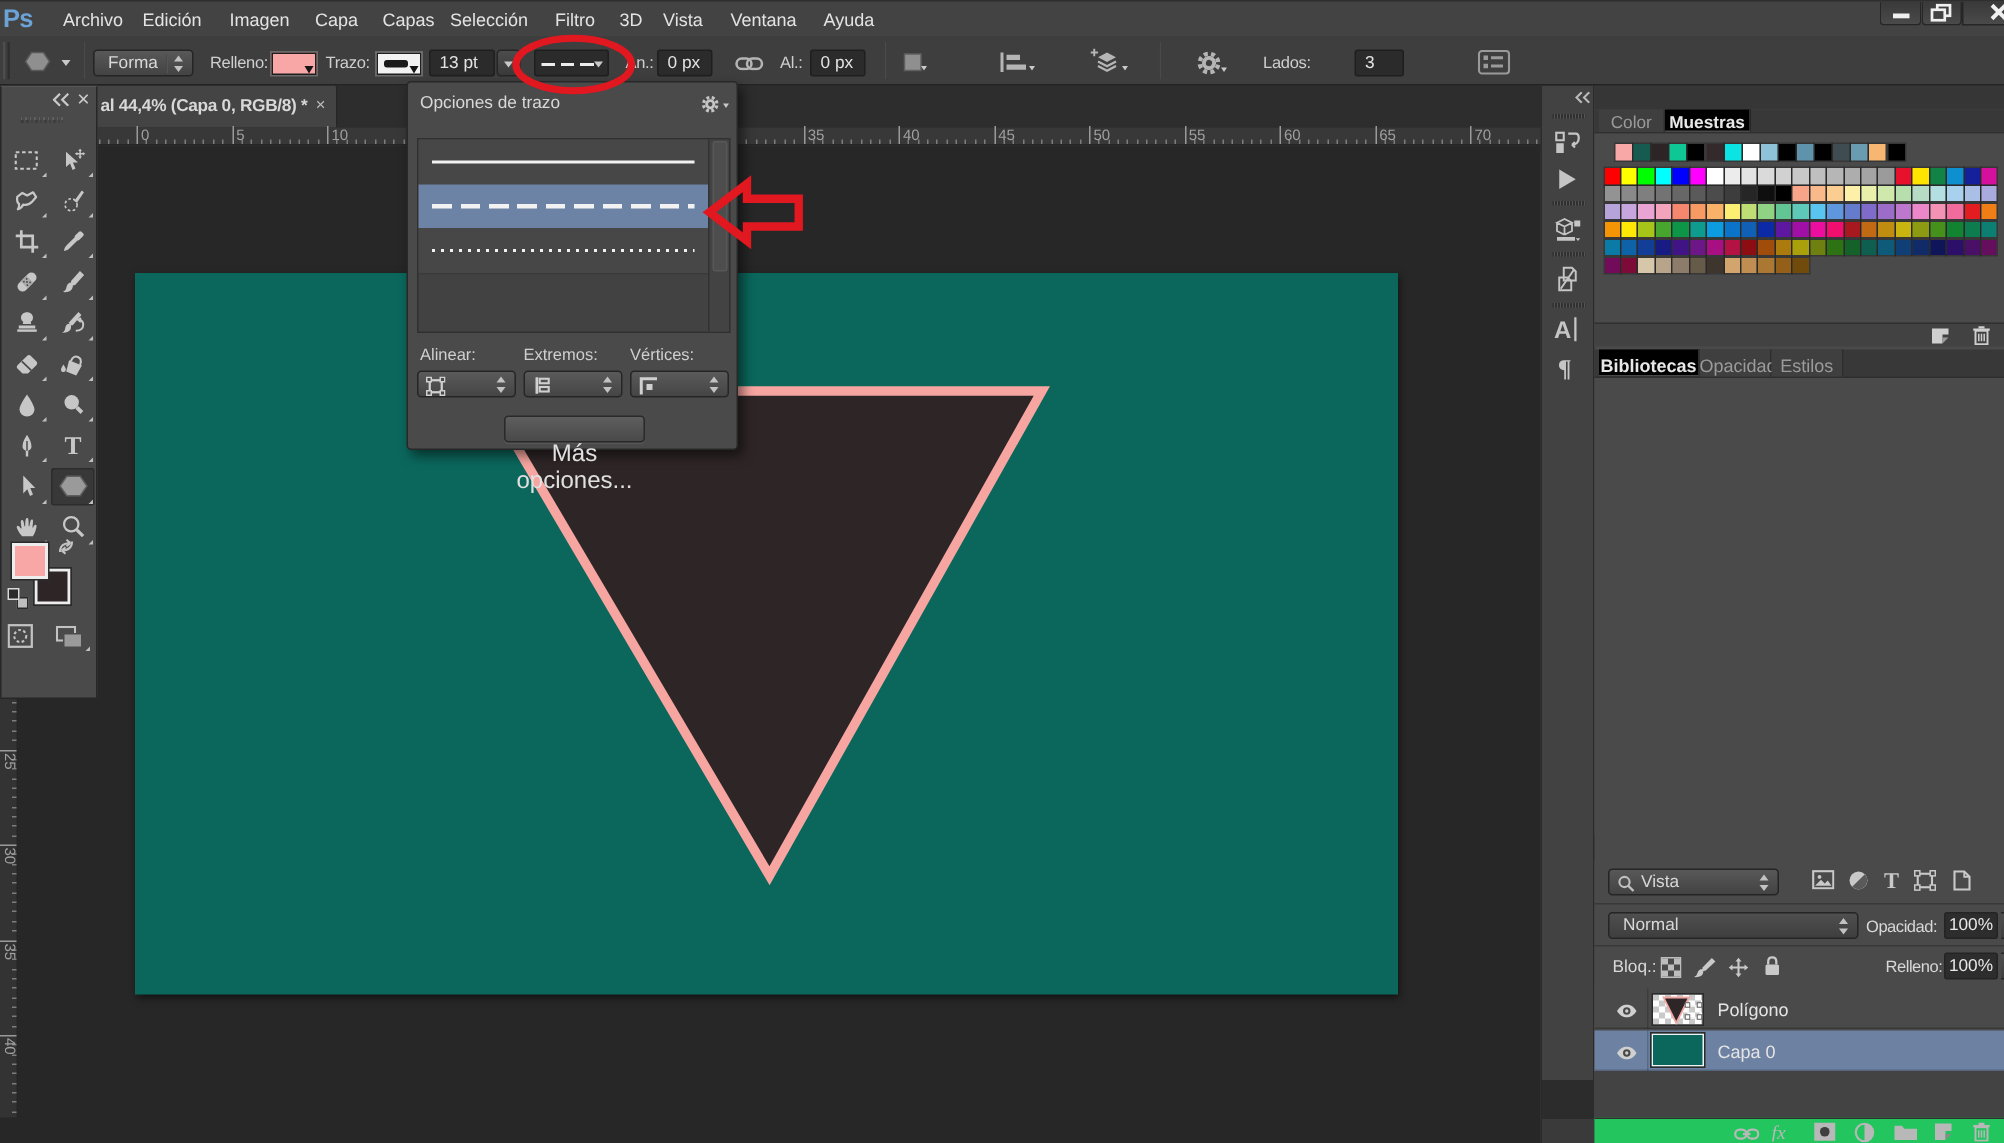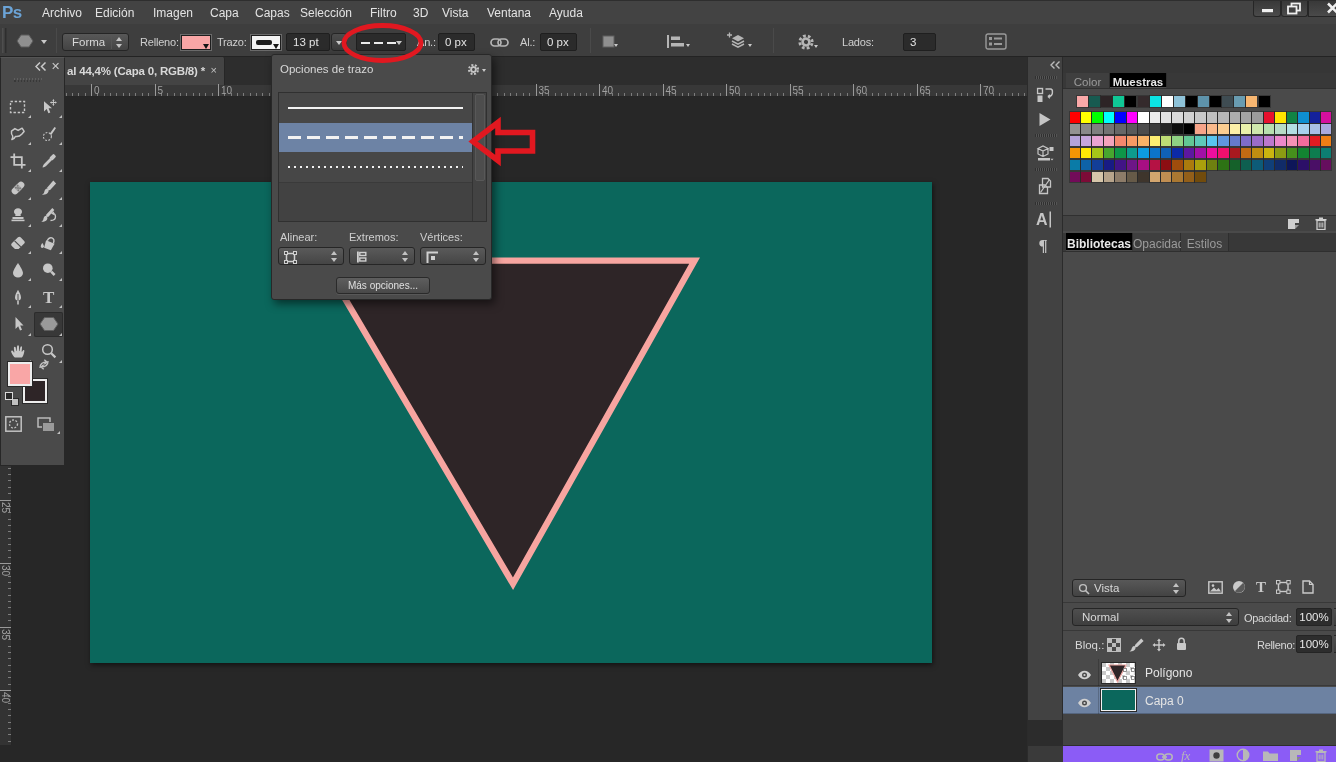--- a/index.html
+++ b/index.html
@@ -101,21 +101,21 @@
   #layers-filter-row { position:absolute; left:0; top:2px; width:100%; height:26px; }
   #layers-blend-row  { position:absolute; left:0; top:28px; width:100%; height:28px; border-top:1px solid #383838; }
   #layers-lock-row   { position:absolute; left:0; top:56px; width:100%; height:28px; border-top:1px solid #383838; }
   .llabel { position:absolute; font-size:11.5px; color:#d8d8d8; }
   .lfield { position:absolute; height:18px; background:#2d2d2d; border:1px solid #242424; border-radius:2px; }
   .lfield .txt { position:absolute; left:0; right:0; top:2px; font-size:11.5px; color:#e8e8e8; text-align:center; }
   .layer-row { position:absolute; left:0; width:100%; height:27px; box-shadow:inset 0 -1px 0 rgba(0,0,0,0.22); }
   .layer-row .eye { position:absolute; left:14px; top:7px; }
   .layer-row .eyecol { position:absolute; left:35px; top:0; width:1px; height:100%; background:rgba(0,0,0,0.18); }
   .layer-row .lname { position:absolute; left:82px; top:7px; font-size:12px; color:#e4e4e4; }
-  #layers-footer { position:absolute; left:0; top:171px; width:100%; height:18px; background:#8b5cf6; border-top:1px solid #2e2e2e; }
+  #layers-footer { position:absolute; left:0; top:171px; width:100%; height:18px; background:#22c55e; border-top:1px solid #2e2e2e; }
   .foot-icon { position:absolute; top:2px; }
 
   
   #stroke-popup { left:271px; top:54px; width:221px; height:246px; background:#4a4a4a;
      border:1px solid #282828; border-radius:3px; box-shadow:3px 4px 8px rgba(0,0,0,0.5); z-index:40; }
   #stroke-popup .hdr { position:absolute; left:8px; top:8px; font-size:11.5px; color:#d8d8d8; }
   #sp-list { position:absolute; left:6px; top:37px; width:209px; height:130px; background:#424242; border:1px solid #303030; }
   .sp-item { position:absolute; left:0; width:193px; height:29.5px; background:#474747; }
   .sp-item.selected { background:#6d83a5; }
   .sp-line { position:absolute; left:9px; right:9px; top:13.5px; height:2.5px; }
@@ -123,21 +123,21 @@
   .sp-line.dashed { background:repeating-linear-gradient(90deg,#f2f2f2 0 13px,transparent 13px 19px); }
   .sp-line.dotted { height:2px; background:repeating-linear-gradient(90deg,#f2f2f2 0 2px,transparent 2px 6px); }
   #sp-scroll { position:absolute; right:0; top:0; width:14px; height:128px; background:#434343; border-left:1px solid #333; }
   #sp-thumb { position:absolute; left:1.5px; top:1px; width:10px; height:87px; background:#4d4d4d; border:1px solid #585858; border-radius:2px;}
   #sp-divider { position:absolute; left:0; top:89px; width:193px; height:1px; background:#3a3a3a; }
   .sp-label { position:absolute; top:176px; font-size:11px; color:#cfcfcf; }
   .sp-sel { position:absolute; top:192px; width:66px; height:18px; border:1px solid #262626; border-radius:3px;
       background:linear-gradient(#5a5a5a,#454545); }
   #sp-more { position:absolute; left:64px; top:222px; width:94px; height:17px; border:1px solid #2a2a2a; border-radius:3px;
       background:linear-gradient(#5e5e5e,#494949); box-shadow:0 1px 0 rgba(255,255,255,0.08);
-      font-size:10px; color:#e0e0e0; text-align:center; padding-top:2px; }
+      font-size:16px; color:#e0e0e0; text-align:center; padding-top:16px; }
 
   
   #annotations { left:0; top:0; width:1336px; height:762px; z-index:90; pointer-events:none; }
 </style>
 </head>
 <body>
 
 <div id="stage">
 
   <div id="menubar" class="abs">

